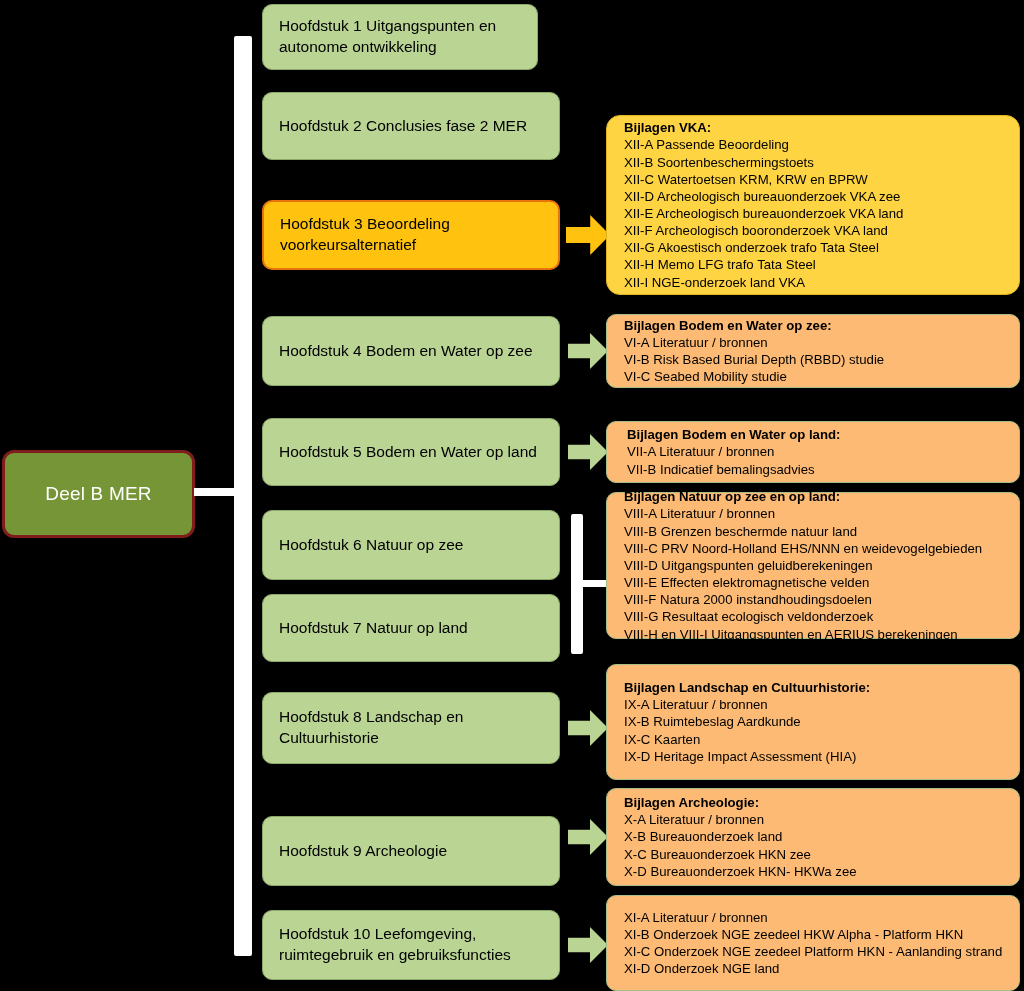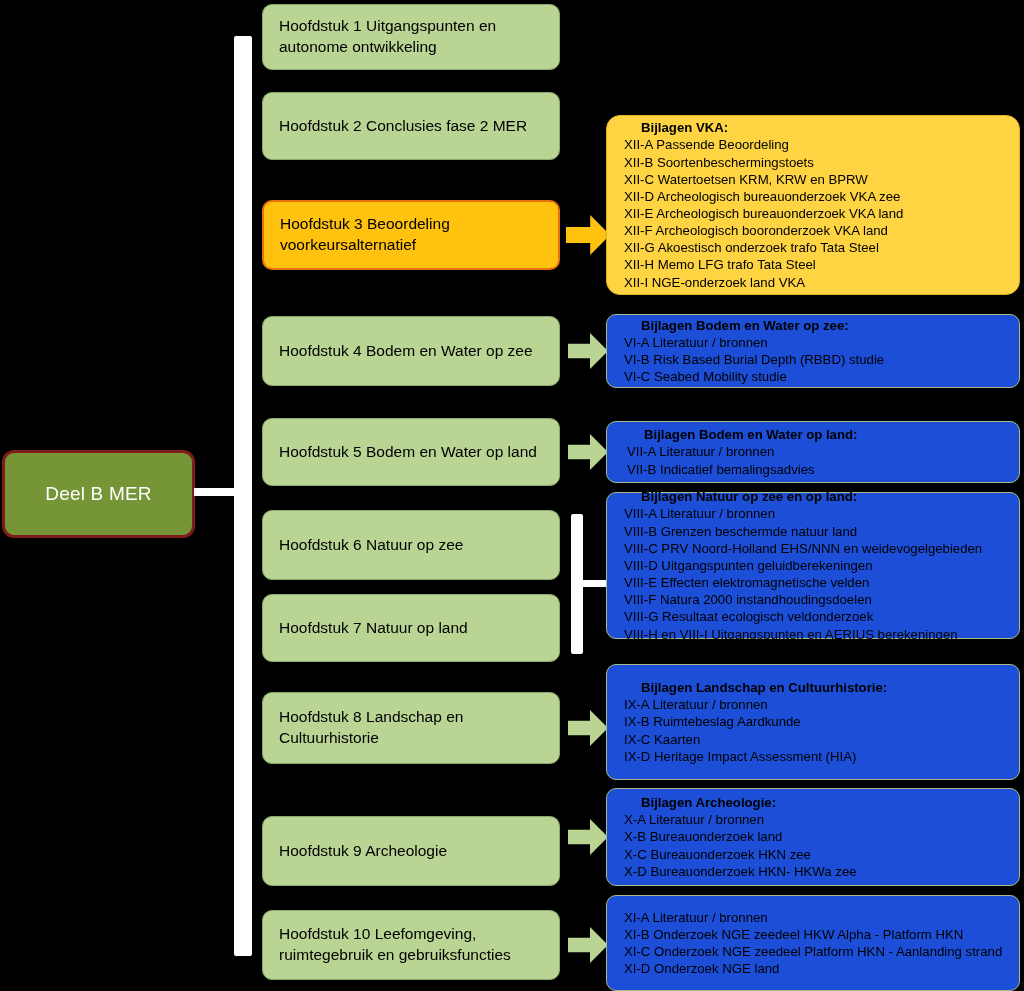--- a/index.html
+++ b/index.html
@@ -40,39 +40,38 @@
     font-size:15.5px;
     line-height:1.35;
   }
   .chapter.highlight{
     background:#FFC20E;
     border:2px solid #E8720C;
   }
 
   
   .annex{
-    background:#1d4ed8;
+    background:#fdba74;
     border:1px solid #a8bd86;
     box-shadow:2px 2px 3px rgba(0,0,0,.45);
     padding:7px 12px 7px 17px;
     align-items:flex-start;
     flex-direction:column;
     justify-content:center;
   }
   .annex.yellow{
     background:#FFD442;
     border:1px solid #e0b420;
     border-radius:14px;
   }
   .annex .atitle{
     font-weight:bold;
     font-size:13.2px;
     line-height:1.30;
     white-space:nowrap;
-    margin-left:17px;
   }
   .annex .aitem{
     font-size:13.2px;
     line-height:1.30;
     white-space:nowrap;
   }
 
   
   .arrow{
     position:absolute;
@@ -108,21 +107,21 @@
   <div class="bracket" id="main-bracket" style="left:234px;top:36px;width:18px;height:920px;background:transparent;">
     <div class="bar"></div>
     <div class="stub" style="left:-40px;top:452px;width:45px;height:8px;"></div>
   </div>
 
   <div class="bracket" id="natuur-bracket" style="left:571px;top:514px;width:12px;height:140px;background:transparent;">
     <div class="bar"></div>
     <div class="stub" style="left:10px;top:66px;width:36px;height:7px;"></div>
   </div>
 
-  <div class="box chapter" style="left:262px;top:4px;width:298px;height:66px;">
+  <div class="box chapter" style="left:262px;top:4px;width:276px;height:66px;">
     <span>Hoofdstuk 1 Uitgangspunten  en autonome ontwikkeling</span>
   </div>
 
   <div class="box chapter" style="left:262px;top:92px;width:298px;height:68px;">
     <span>Hoofdstuk 2 Conclusies  fase 2 MER</span>
   </div>
 
   <div class="box chapter highlight" style="left:262px;top:200px;width:298px;height:70px;">
     <span>Hoofdstuk 3 Beoordeling voorkeursalternatief</span>
   </div>

